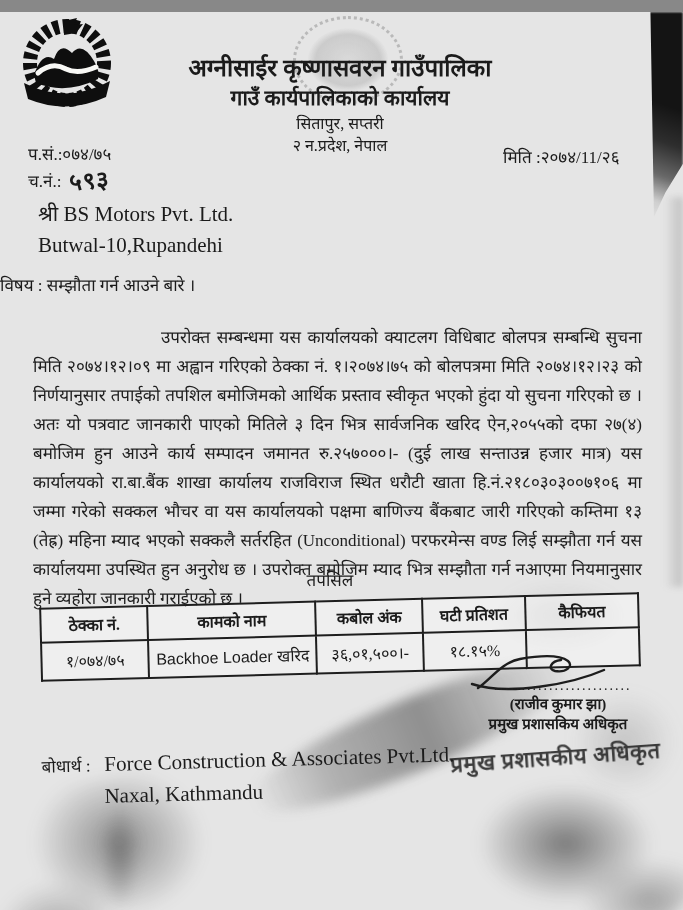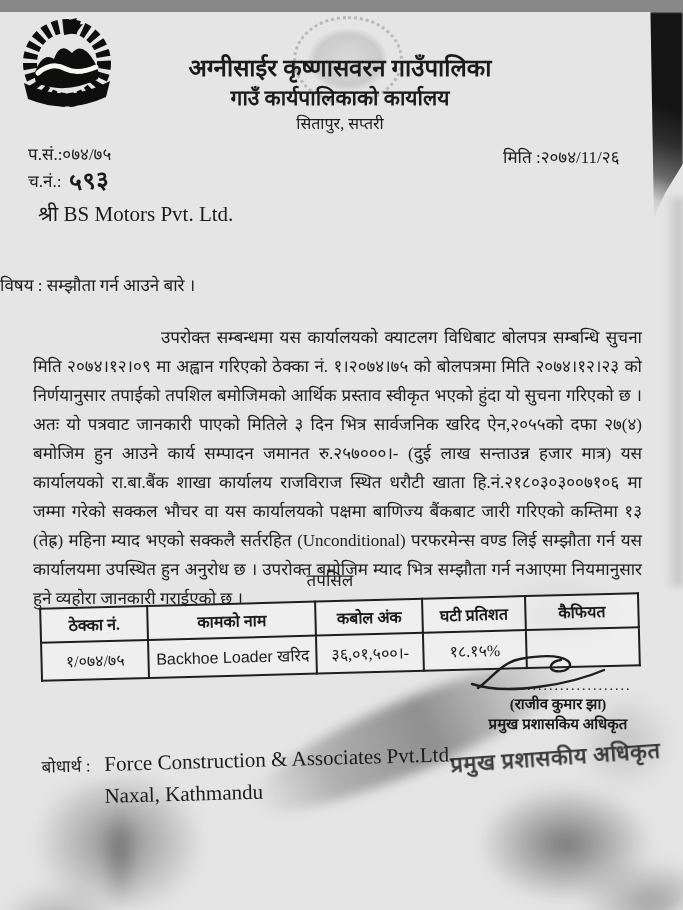--- a/index.html
+++ b/index.html
@@ -126,33 +126,35 @@
       <path fill="#0e0e0e" d="M20,58 Q28,34 40,42 Q46,24 58,36 Q68,24 80,44 Q86,54 84,62 Q52,78 22,66 Z"></path>
       <path fill="#0e0e0e" d="M50,4 l13,-3 -3,7 9,-1 -7,9 -12,2 Z"></path>
       <path fill="#0e0e0e" d="M10,66 Q53,88 96,64 L92,80 Q53,98 14,82 Z"></path>
       <path d="M24,56 Q38,44 52,52 Q64,58 82,50" stroke="#f8f8f5" stroke-width="5" fill="none" stroke-linecap="round"></path>
     </svg>
 
     <div class="abs letterhead dev">
       <div class="lh1">अग्नीसाईर कृष्णासवरन गाउँपालिका</div>
       <div class="lh2">गाउँ कार्यपालिकाको कार्यालय</div>
       <div class="lh3">सितापुर, सप्तरी</div>
+      <div class="lh4">२ न.प्रदेश, नेपाल</div>
     </div>
 
     <div class="abs refs dev">
       <div>प.सं.:०७४/७५</div>
       <div>
         <span>च.नं.:</span><span class="handwritten">५९३</span>
       </div>
     </div>
 
     <div class="abs date-line dev">मिति :२०७४/11/२६</div>
 
     <div class="abs recipient">
       <div>श्री  BS Motors Pvt. Ltd.</div>
+      <div>Butwal-10,Rupandehi</div>
     </div>
 
     <div class="abs subject-line dev">विषय : सम्झौता गर्न आउने बारे ।</div>
 
     <p class="abs body-par dev">उपरोक्त सम्बन्धमा यस कार्यालयको क्याटलग विधिबाट बोलपत्र सम्बन्धि सुचना मिति २०७४।१२।०९ मा अह्वान गरिएको ठेक्का नं. १।२०७४।७५ को बोलपत्रमा मिति २०७४।१२।२३ को निर्णयानुसार तपाईको तपशिल बमोजिमको आर्थिक प्रस्ताव स्वीकृत भएको हुंदा यो सुचना गरिएको छ । अतः यो पत्रवाट जानकारी पाएको मितिले ३ दिन भित्र सार्वजनिक खरिद ऐन,२०५५को दफा २७(४) बमोजिम हुन आउने कार्य सम्पादन जमानत रु.२५७०००।- (दुई लाख सन्ताउन्न हजार मात्र) यस कार्यालयको रा.बा.बैंक शाखा कार्यालय राजविराज स्थित धरौटी खाता हि.नं.२१८०३०३००७१०६ मा जम्मा गरेको सक्कल भौचर वा यस कार्यालयको पक्षमा बाणिज्य बैंकबाट जारी गरिएको कम्तिमा १३  (तेह्र) महिना म्याद भएको सक्कलै सर्तरहित (Unconditional) परफरमेन्स वण्ड लिई सम्झौता गर्न यस कार्यालयमा उपस्थित हुन अनुरोध छ । उपरोक्त बमोजिम म्याद भित्र सम्झौता गर्न नआएमा नियमानुसार हुने व्यहोरा जानकारी गराईएको छ ।</p>
 
     <div class="abs tapasil dev">तपसिल</div>
 
     <div class="abs schedule">
       <table class="sched dev">

